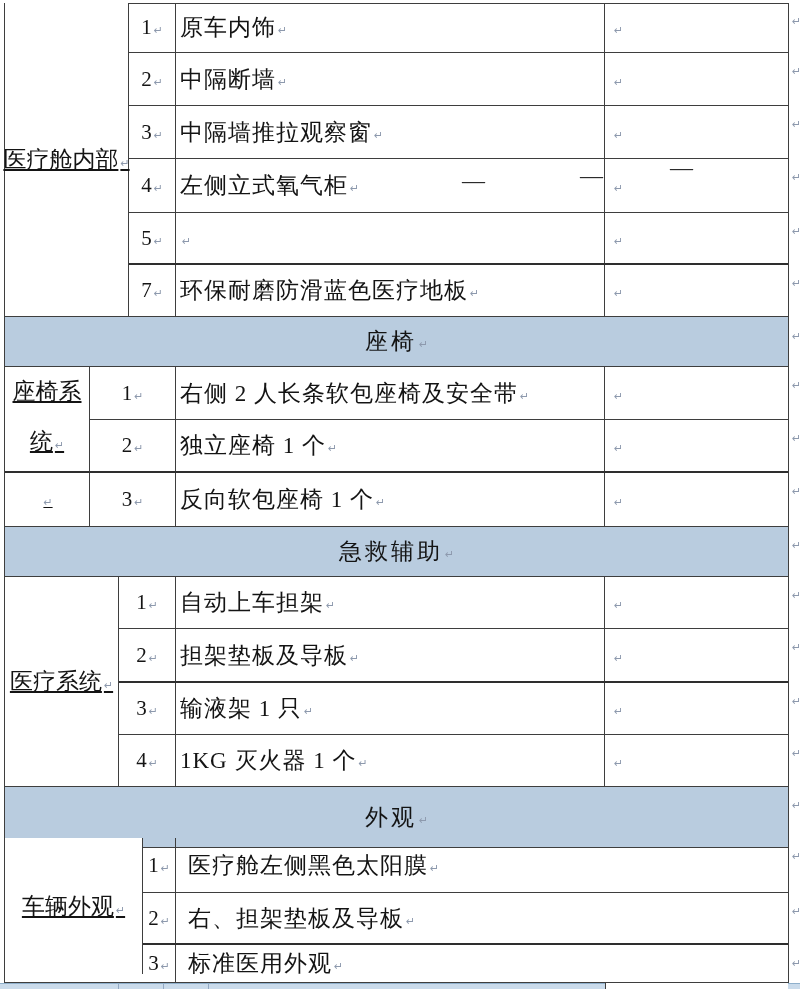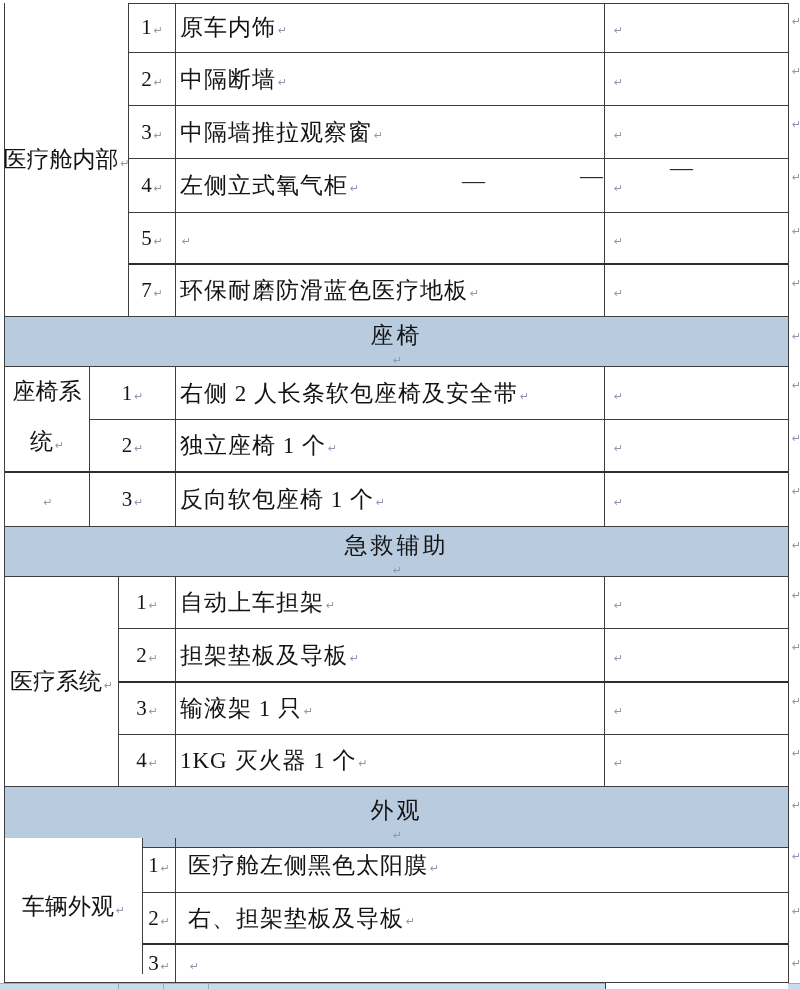--- a/index.html
+++ b/index.html
@@ -33,32 +33,32 @@
   
   .sa .spacer{width:124px}.sa .num{width:47px}
   .sb .spacer{width:85px}.sb .num{width:86px}
   .sc .spacer{width:114px}.sc .num{width:57px}
   .sd .spacer{width:138px}.sd .num{width:33px}
   .sd .item{border-right:none;margin-left:8px;}
 
   
   .cat{position:absolute;left:0;top:0;z-index:2;background:#fff;border-right:1px solid var(--b);
        display:flex;align-items:center;justify-content:center;text-align:center;
-       font-size:23px;box-sizing:border-box;}
+       font-size:23px;box-sizing:border-box;text-decoration:underline;}
   .cat .nw{white-space:nowrap;}
   .catwrap{line-height:50px;}
   .lastmerge{position:absolute;left:600px;width:183px;z-index:2;background:#fff;
        border-left:1px solid var(--b);box-sizing:border-box;
        display:flex;align-items:center;justify-content:center;}
 
   
   .hdr{position:absolute;left:5px;width:783px;background:var(--hdr);
        border-bottom:1px solid var(--b);box-sizing:border-box;
        display:flex;align-items:center;justify-content:center;
-       font-size:23px;letter-spacing:3px;flex-direction:column;}
+       font-size:23px;letter-spacing:3px;}
 
   
   .pk{font-family:"DejaVu Sans",sans-serif;font-size:11px;color:var(--mark);
       margin-left:2px;transform:translateY(3px);letter-spacing:0;}
   .rp{position:absolute;left:792px;font-family:"DejaVu Sans",sans-serif;
       font-size:11px;color:var(--mark);}
 
   
   .dash{position:absolute;font-size:23px;color:#2b2b2b;line-height:24px;}
 
@@ -318,20 +318,21 @@
         </div>
       <div class="cell last"></div>
     </div>
     <div class="row h38">
       <div class="cell spacer"></div>
       <div class="cell num">
           <span>3</span>
           <span class="pk">↵</span>
         </div>
       <div class="cell item">
+          <span>标准医用外观</span>
           <span class="pk">↵</span>
         </div>
       <div class="cell last"></div>
     </div>
     <div class="cat" style="width:138px;height:136px">
       <span class="nw"><span>车辆外观</span><span class="pk">↵</span></span>
     </div>
     <div class="lastmerge" style="height:144px">
       
     </div>

